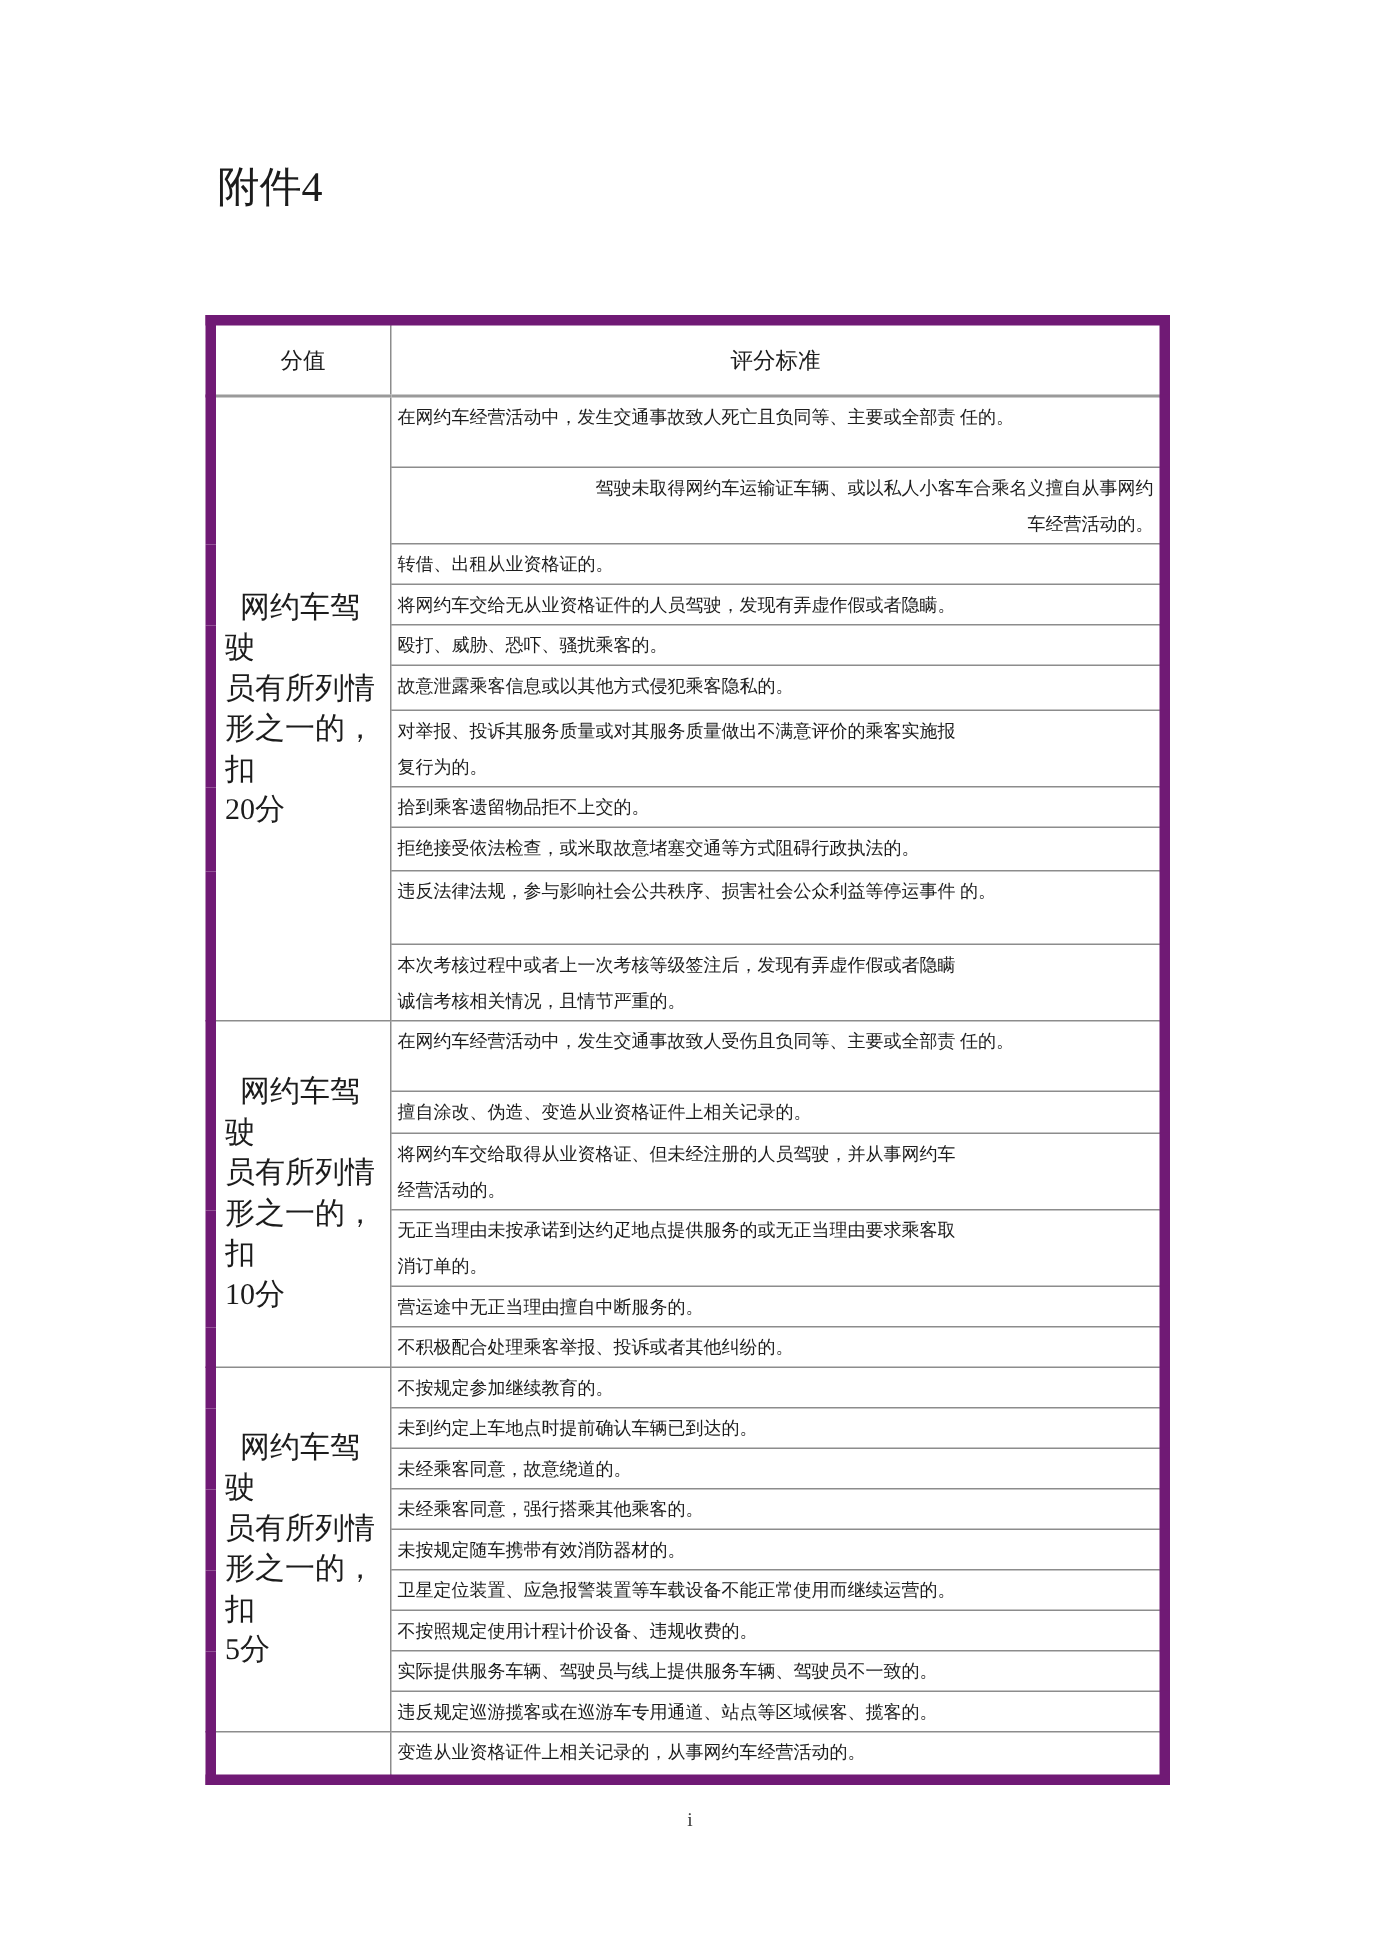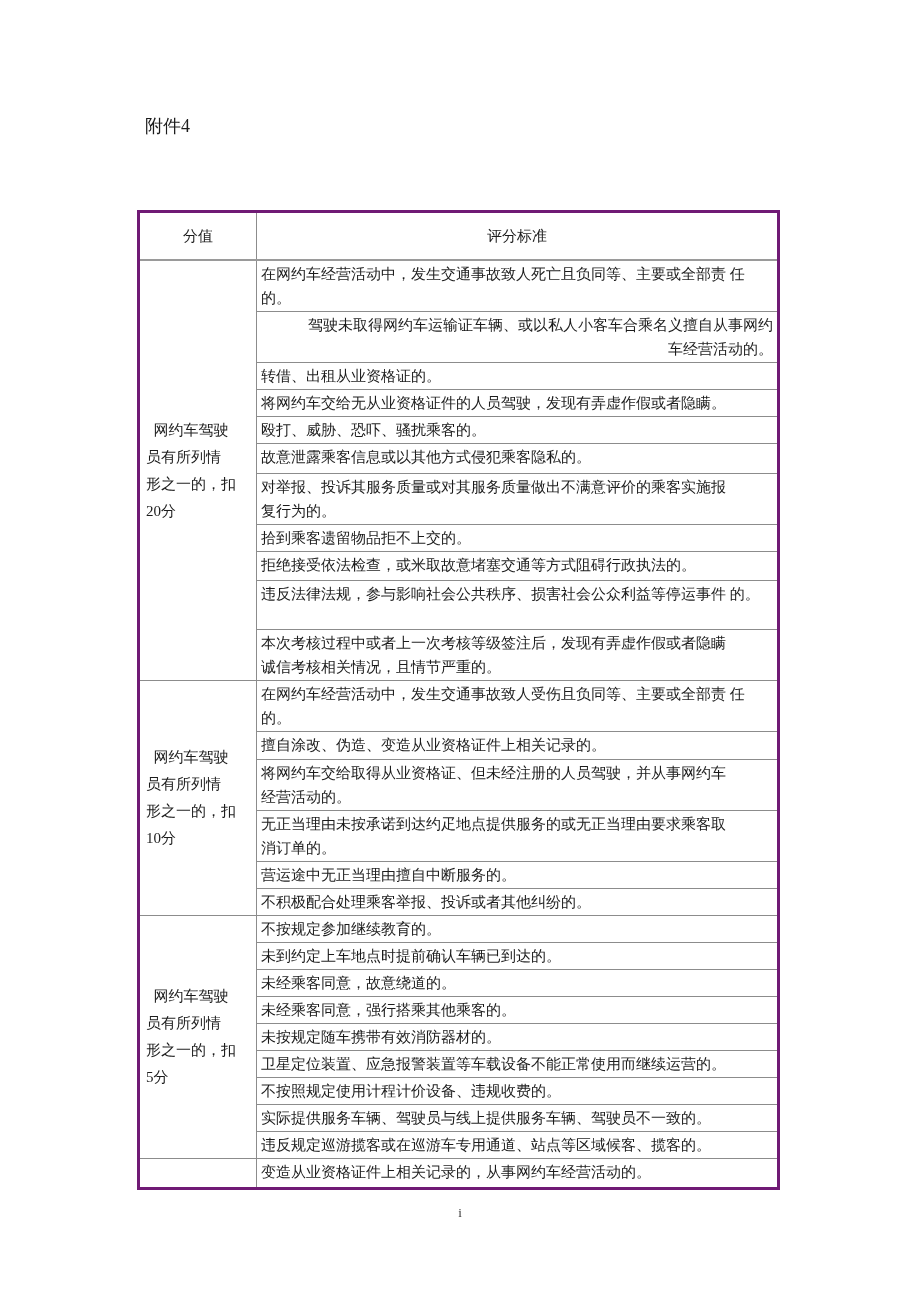--- a/index.html
+++ b/index.html
@@ -9,21 +9,21 @@
     height: 1303px;
     background: #ffffff;
     font-family: "Liberation Serif", "DejaVu Serif", serif;
     color: #1c1c1c;
     overflow: hidden;
   }
   .attachment {
     position: absolute;
     left: 145px;
     top: 112px;
-    font-size: 18px;
+    font-size: 28px;
     line-height: 28px;
   }
   .doc-title {
     position: absolute;
     left: 137px;
     top: 172px;
     width: 610px;
     margin: 0;
     text-align: center;
     font-size: 20px;
@@ -31,43 +31,43 @@
     letter-spacing: 1px;
     line-height: 26px;
   }
   table.score-table {
     position: absolute;
     left: 137px;
     top: 210px;
     width: 643px;
     border-collapse: collapse;
     table-layout: fixed;
-    border: 3px solid #701a75;
+    border: 7px solid #701a75;
   }
   .score-table th, .score-table td {
     border: 1px solid #8c8c8c;
   }
   .score-table thead th {
     height: 44px;
     font-weight: normal;
     font-size: 15px;
     text-align: center;
     vertical-align: middle;
     border-bottom: 2px solid #9a9a9a;
   }
   .col-score { width: 114px; }
   td.score-cell {
-    font-size: 15px;
+    font-size: 20px;
     line-height: 27px;
     padding: 2px 4px 2px 6px;
     vertical-align: middle;
     white-space: pre-wrap;
   }
   td.criteria-cell {
-    font-size: 15px;
+    font-size: 12px;
     line-height: 24px;
     padding: 1px 4px 1px 4px;
     vertical-align: top;
     white-space: pre-line;
   }
   .page-number {
     position: absolute;
     top: 1205px;
     left: 0;
     width: 920px;

